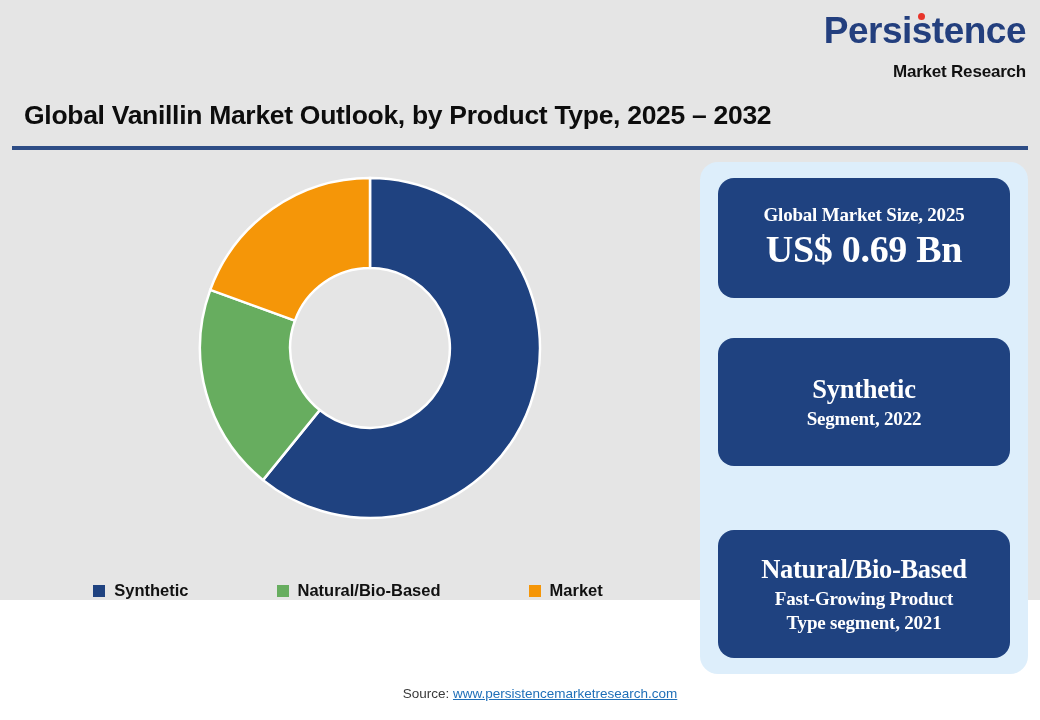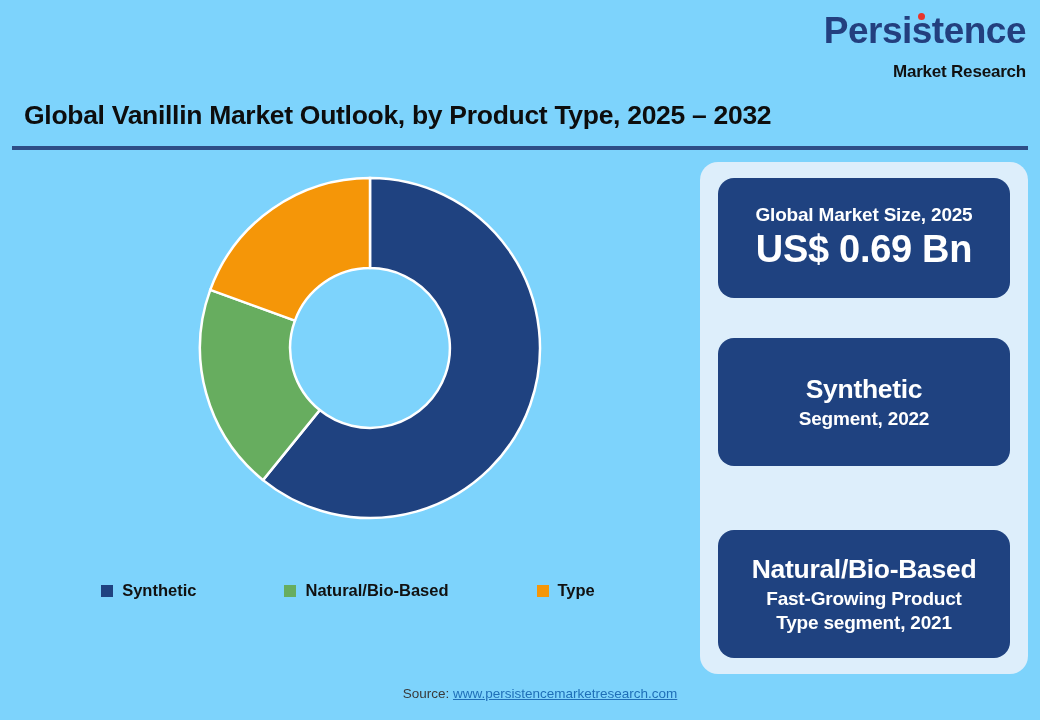--- a/index.html
+++ b/index.html
@@ -9,22 +9,22 @@
   body {
     width: 1040px;
     height: 720px;
     background: #ffffff;
     font-family: "Liberation Sans", sans-serif;
     overflow: hidden;
   }
   #page {
     position: relative;
     width: 1040px;
-    height: 720px;
-    background: #7dd3fc;
+    height: 600px;
+    background: #e5e5e5;
     box-sizing: border-box;
   }
 
   
   #logo {
     position: absolute;
     top: 12px;
     right: 14px;
     text-align: right;
     line-height: 1;
@@ -145,20 +145,21 @@
     width: 292px;
     background: #1F4280;
     border-radius: 16px;
     color: #ffffff;
     text-align: center;
     box-sizing: border-box;
     display: flex;
     flex-direction: column;
     align-items: center;
     justify-content: center;
+    font-family: Liberation Serif, serif;
   }
   #card-market-size {
     top: 16px;
     height: 120px;
   }
   #card-leading {
     top: 176px;
     height: 128px;
   }
   #card-fastgrowing {
@@ -234,21 +235,21 @@
       <div class="legend-item">
         <span class="legend-swatch" style="background: rgb(31, 66, 128);"></span>
         <span class="legend-label">Synthetic</span>
       </div>
       <div class="legend-item">
         <span class="legend-swatch" style="background: rgb(103, 173, 95);"></span>
         <span class="legend-label">Natural/Bio-Based</span>
       </div>
       <div class="legend-item">
         <span class="legend-swatch" style="background: rgb(245, 150, 8);"></span>
-        <span class="legend-label">Type</span>
+        <span class="legend-label">Market</span>
       </div>
     </div>
 
   </div>
 
   <div id="side-panel" style="background: rgb(221, 238, 251);">
 
     <div class="stat-card" id="card-market-size" style="background: rgb(31, 66, 128);">
       <div class="card-small">Global Market Size, 2025</div>
       <div class="card-big">US$ 0.69 Bn</div>

